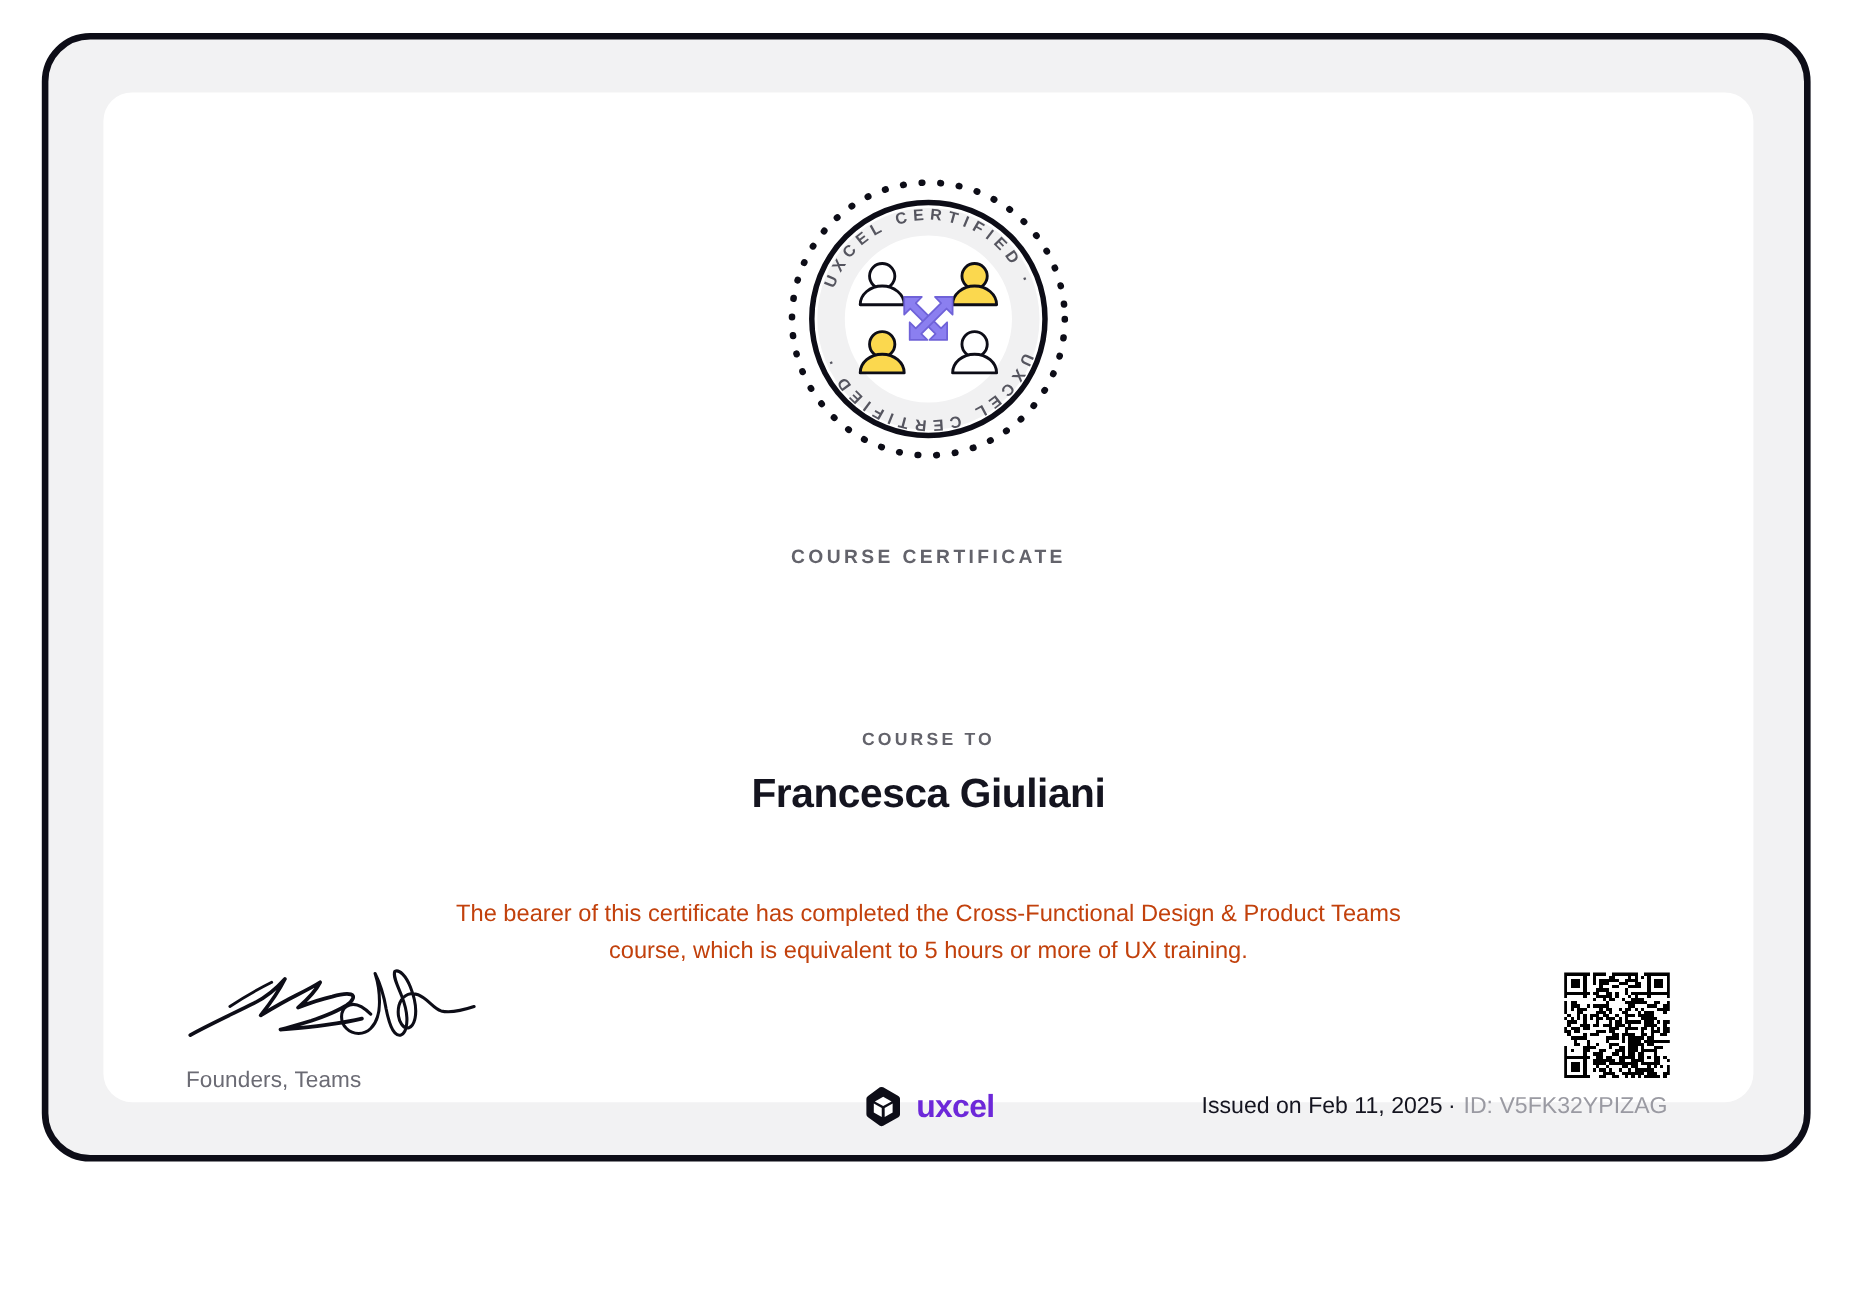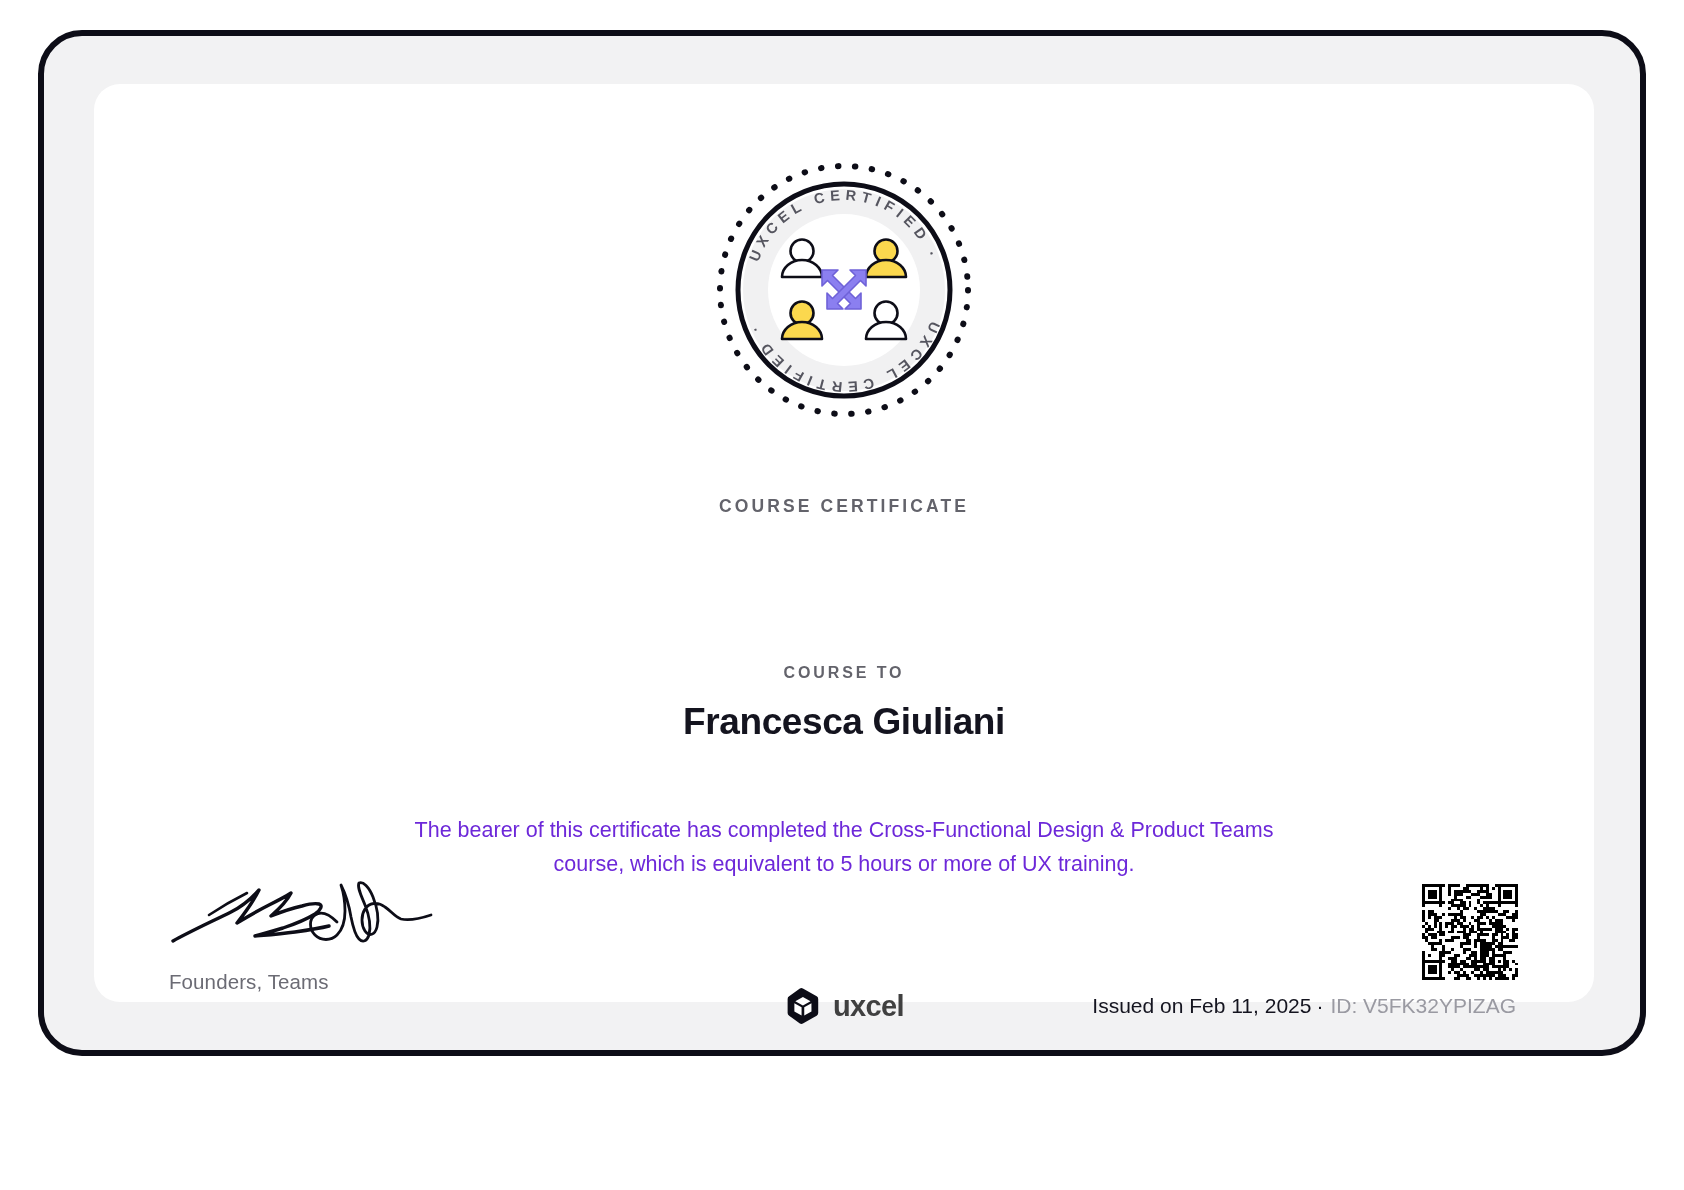--- a/index.html
+++ b/index.html
@@ -95,21 +95,21 @@
     color: #14141f;
   }
   .blurb {
     position: absolute;
     left: 300px;
     width: 900px;
     top: 707px;
     text-align: center;
     font-size: 21.5px;
     line-height: 34px;
-    color: #6d28d9;
+    color: #c2410c;
   }
 
   
   .sig-block {
     position: absolute;
     left: 75px;
     top: 795px;
     width: 360px;
   }
   .sig-block svg { display: block; }
@@ -127,21 +127,21 @@
     top: 903px;
     display: flex;
     align-items: center;
     gap: 11px;
   }
   .brand-mark { width: 38px; height: 38px; display: block; }
   .brand-word {
     font-size: 29px;
     font-weight: bold;
     letter-spacing: -0.6px;
-    color: #404040;
+    color: #6d28d9;
   }
 
   .meta {
     position: absolute;
     right: 78px;
     top: 910px;
     font-size: 21px;
     color: #14141f;
     white-space: nowrap;
   }

